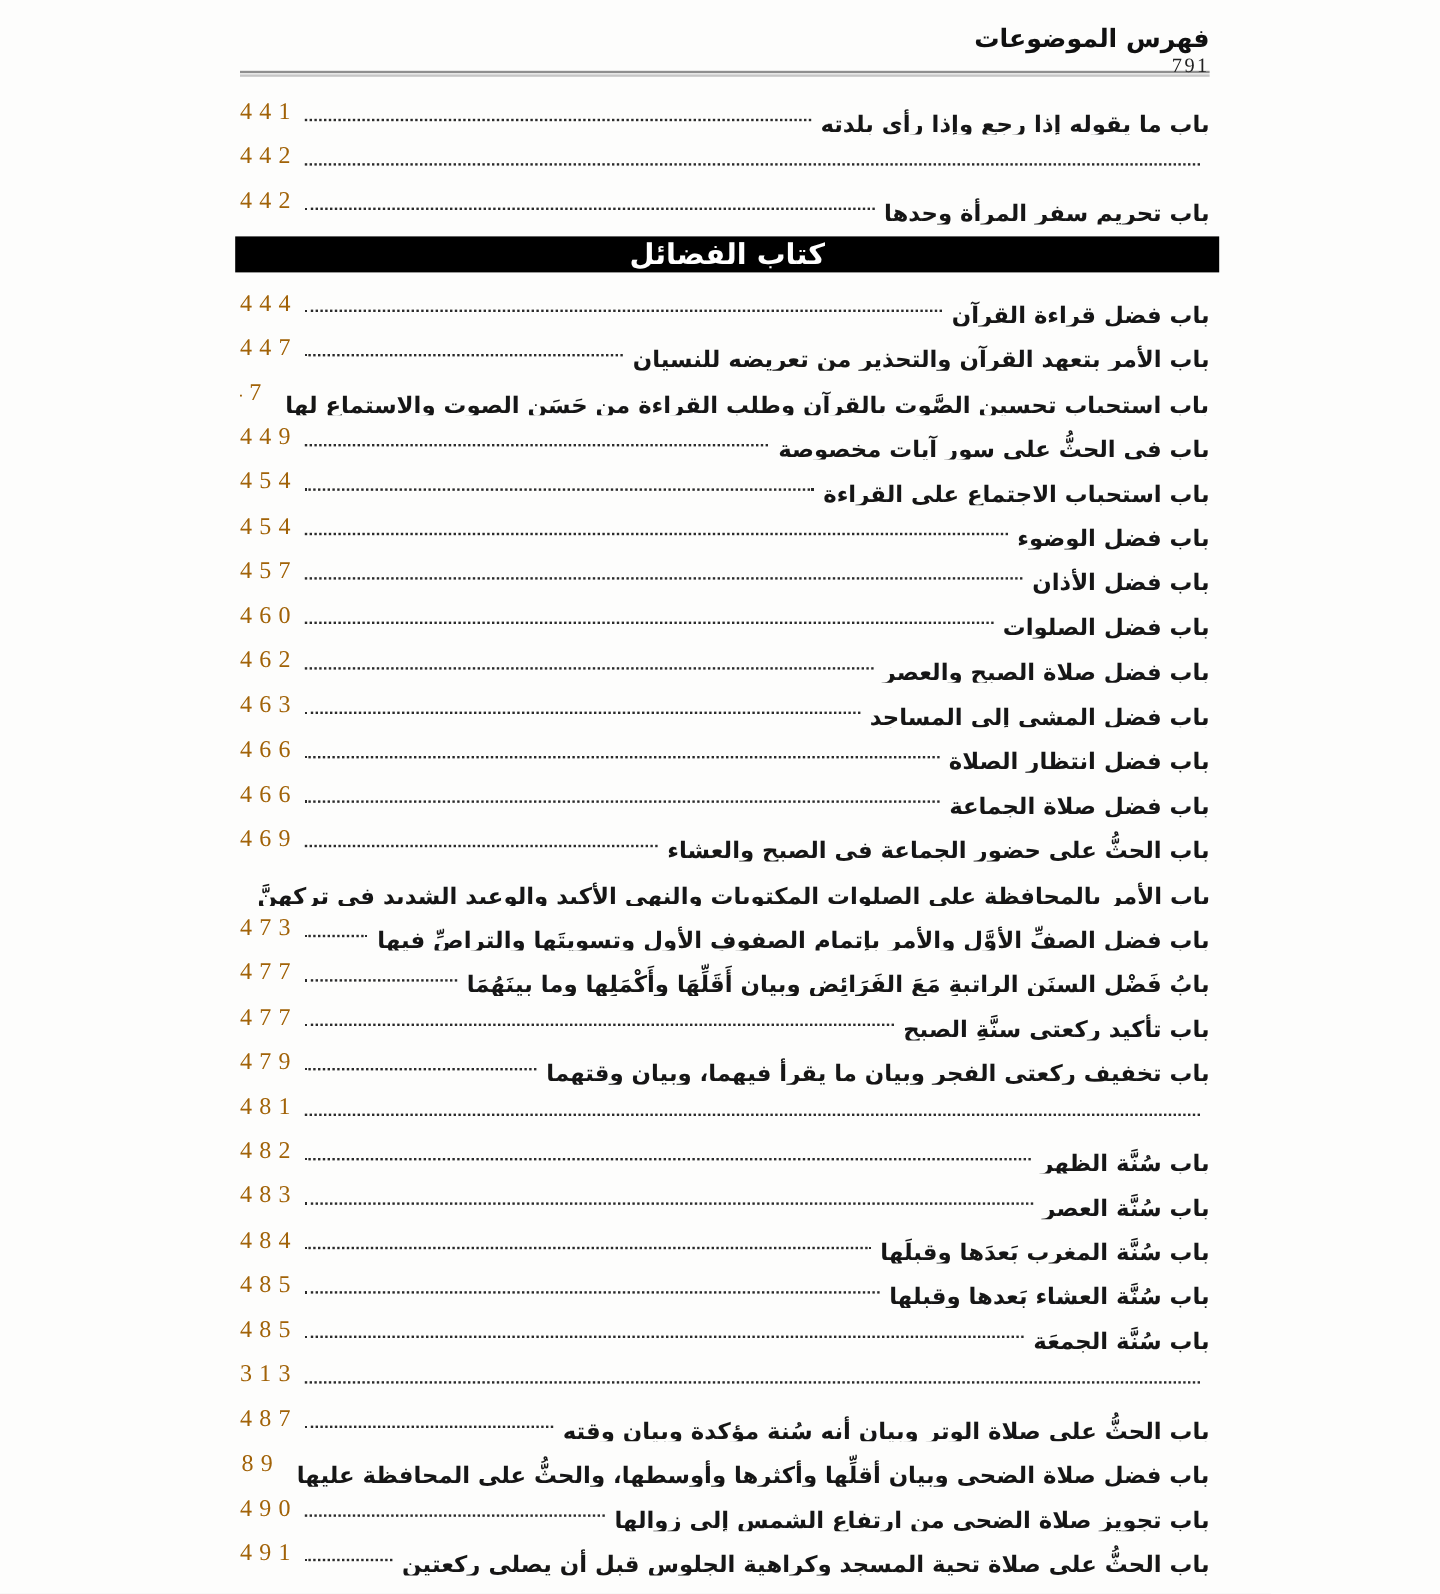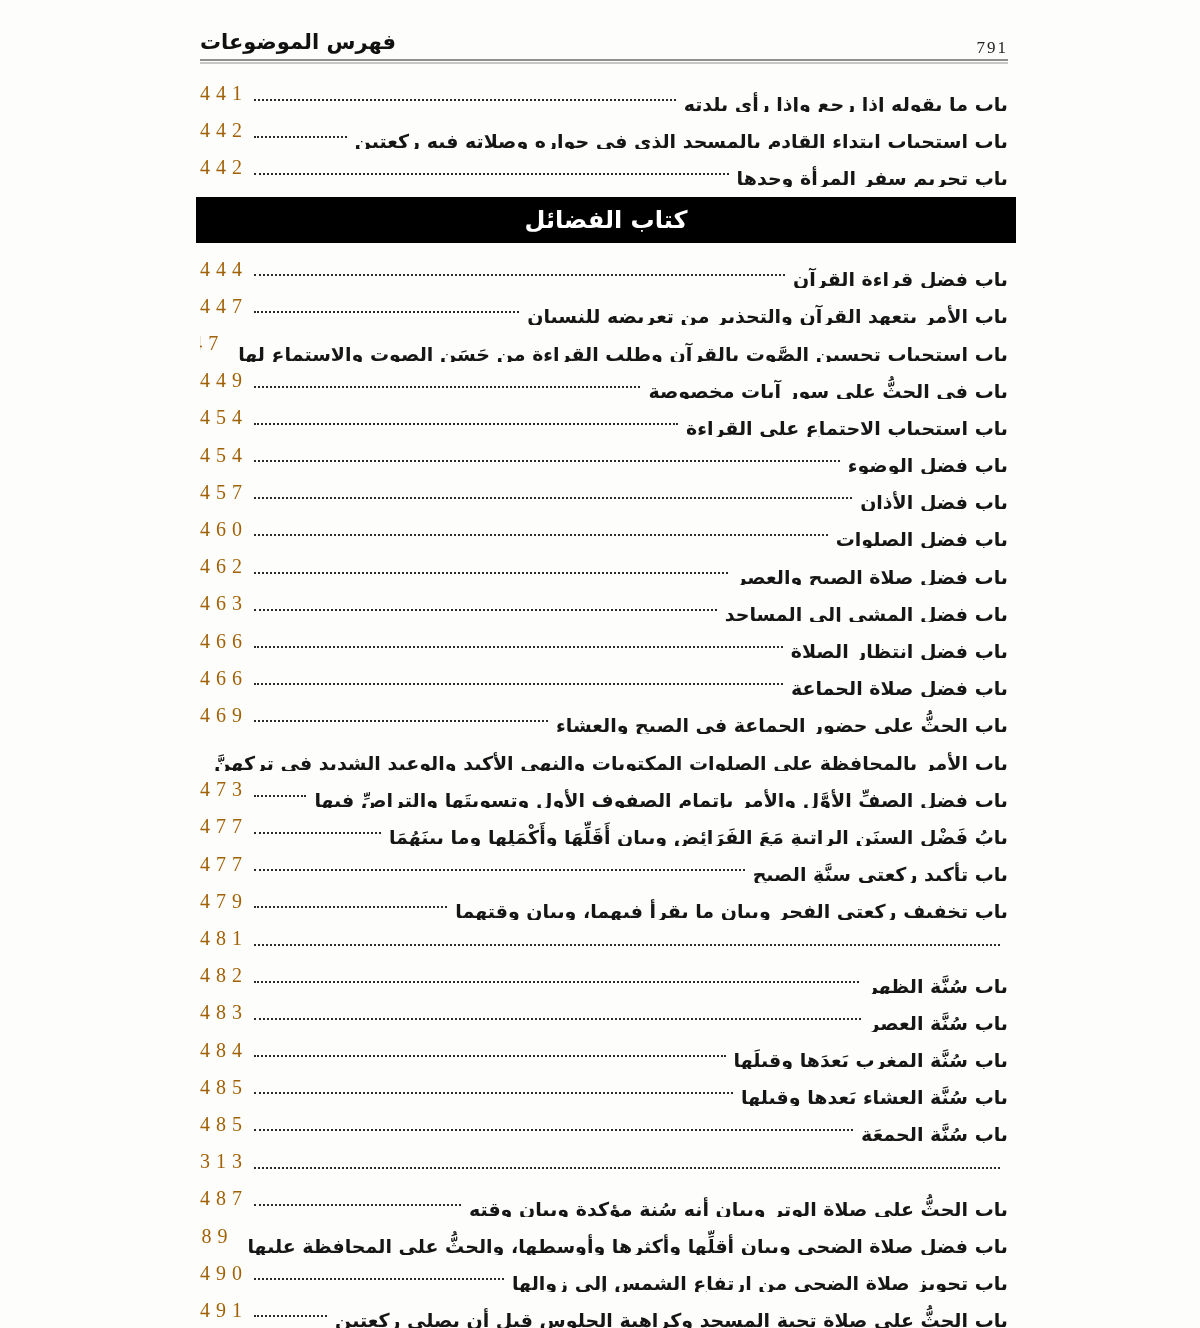--- a/index.html
+++ b/index.html
@@ -28,20 +28,21 @@
   .content{
     margin-left:200px;
     margin-right:192px;
   }
   
   .header{
     display:flex;
     justify-content:space-between;
     align-items:flex-end;
     height:36px;
+    flex-direction:column;
   }
   .header-title{
     font-family:"DejaVu Sans", sans-serif;
     font-weight:700;
     font-size:21px;
     direction:rtl;
     color:#111;
     padding-bottom:2px;
   }
   .header-page-number{
@@ -91,21 +92,21 @@
     font-family:"Liberation Serif","DejaVu Serif",serif;
     font-size:20px;
     letter-spacing:6px;
     color:#a16207;
     flex:0 0 auto;
     white-space:nowrap;
   }
   
   .banner{
     margin:10px -8px 8px -4px;
-    height:46px;
+    height:30px;
     background:var(--banner_bg);
     color:var(--banner_text);
     display:flex;
     align-items:center;
     justify-content:center;
     font-family:"DejaVu Sans", sans-serif;
     font-weight:700;
     font-size:24px;
     direction:rtl;
   }
@@ -123,21 +124,20 @@
     <div class="header-rule"></div>
 
     <div class="toc toc-top" id="toc-top">
   <div class="row">
     <span class="title">باب ما يقوله إذا رجع وإذا رأى بلدته</span>
     <span class="dots"></span>
     <span class="pnum">441</span>
   </div>
 
   <div class="row">
-    <span class="title">باب استحباب ابتداء القادم بالمسجد الذي في جواره وصلاته فيه ركعتين</span>
     <span class="dots"></span>
     <span class="pnum">442</span>
   </div>
 
   <div class="row">
     <span class="title">باب تحريم سفر المرأة وحدها</span>
     <span class="dots"></span>
     <span class="pnum">442</span>
   </div>
 </div>

